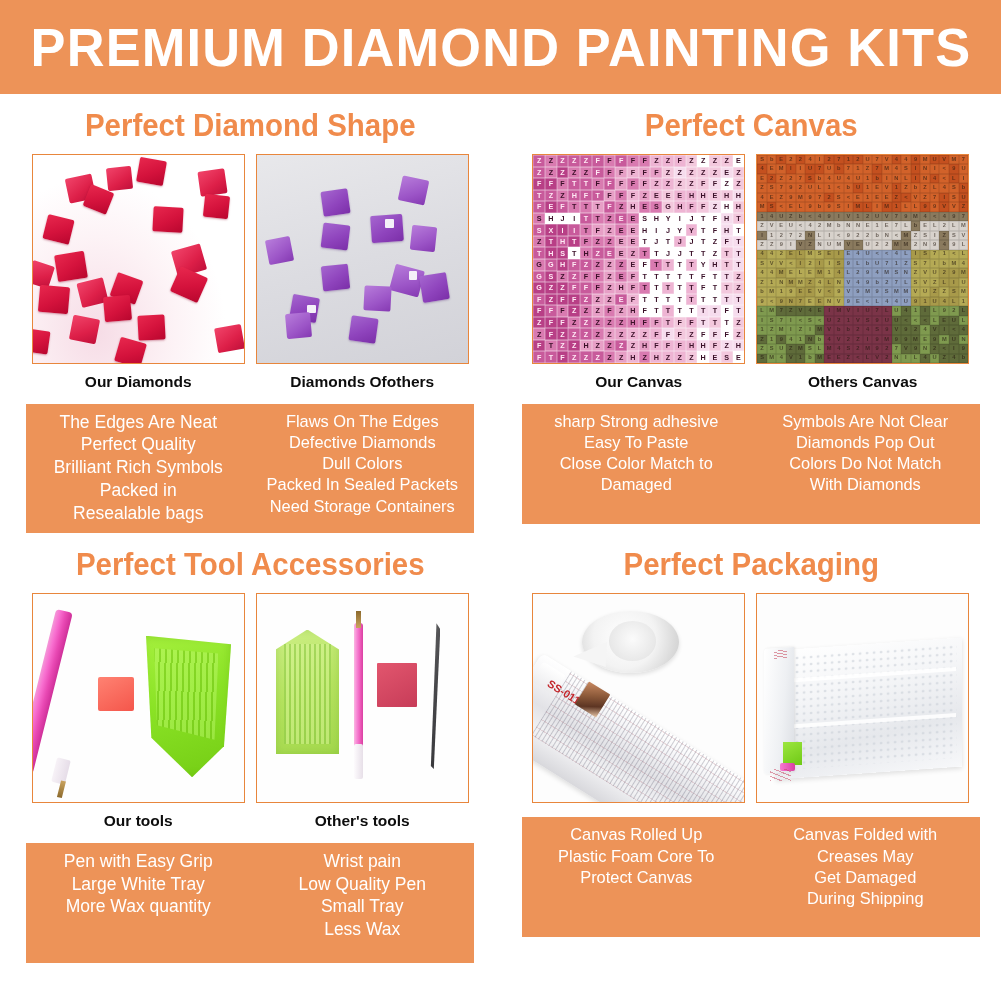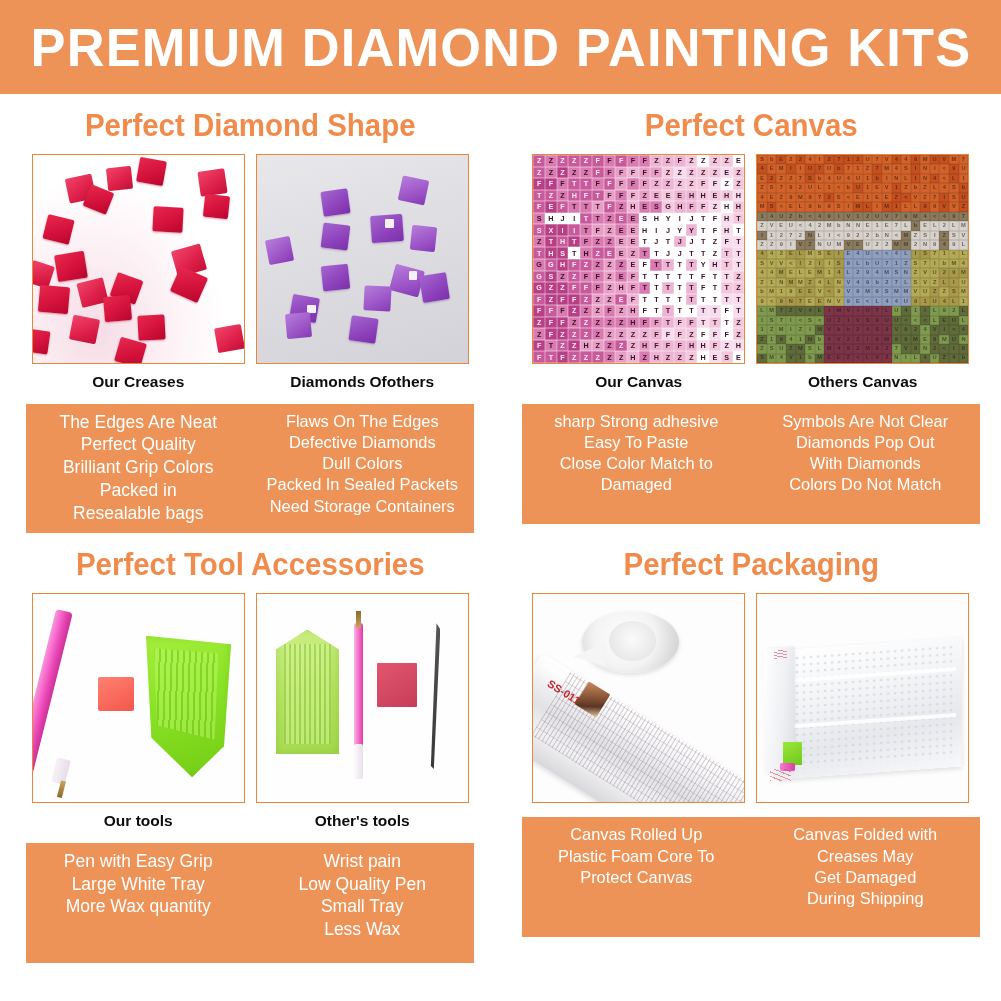--- a/index.html
+++ b/index.html
@@ -230,29 +230,29 @@
           <div class="dm purl" style="left:51%; top:63%; width:13%; height:12%; transform:rotate(3deg);"></div>
           <div class="dm pur" style="left:16%; top:68%; width:13%; height:12%; transform:rotate(10deg);"></div>
           <div class="glint" style="left:24%; top:72%; width:4%;  height:4%;"></div>
           <div class="dm purl" style="left:14%; top:76%; width:12%; height:12%; transform:rotate(-5deg);"></div>
           <div class="dm pur" style="left:44%; top:78%; width:13%; height:12%; transform:rotate(8deg);"></div>
         </div>
       </div>
     </div>
 
     <div class="caption-pair">
-      <div class="caption">Our Creases</div>
+      <div class="caption">Our Diamonds</div>
       <div class="caption">Diamonds Ofothers</div>
     </div>
 
     <div class="text-panel">
       <div class="text-col">
           <div class="line">The Edges Are Neat</div>
           <div class="line">Perfect Quality</div>
-          <div class="line">Brilliant Grip Colors</div>
+          <div class="line">Brilliant Rich Symbols</div>
           <div class="line">Packed in</div>
           <div class="line">Resealable bags</div>
         </div>
       <div class="text-col small">
           <div class="line">Flaws On The Edges</div>
           <div class="line">Defective Diamonds</div>
           <div class="line">Dull Colors</div>
           <div class="line">Packed In Sealed Packets</div>
           <div class="line">Need Storage Containers</div>
         </div>
@@ -1094,22 +1094,22 @@
     <div class="text-panel wide">
       <div class="text-col small">
           <div class="line">sharp Strong adhesive</div>
           <div class="line">Easy To Paste</div>
           <div class="line">Close Color Match to</div>
           <div class="line">Damaged</div>
         </div>
       <div class="text-col small">
           <div class="line">Symbols Are Not Clear</div>
           <div class="line">Diamonds Pop Out</div>
+          <div class="line">Colors Do Not Match</div>
           <div class="line">With Diamonds</div>
-          <div class="line">Colors Do Not Match</div>
         </div>
     </div>
   </div>
 </div>
 
 <div class="quad-row">
 
   <div class="quad">
     <div class="section-title compact">Perfect Tool Accessories</div>
 

